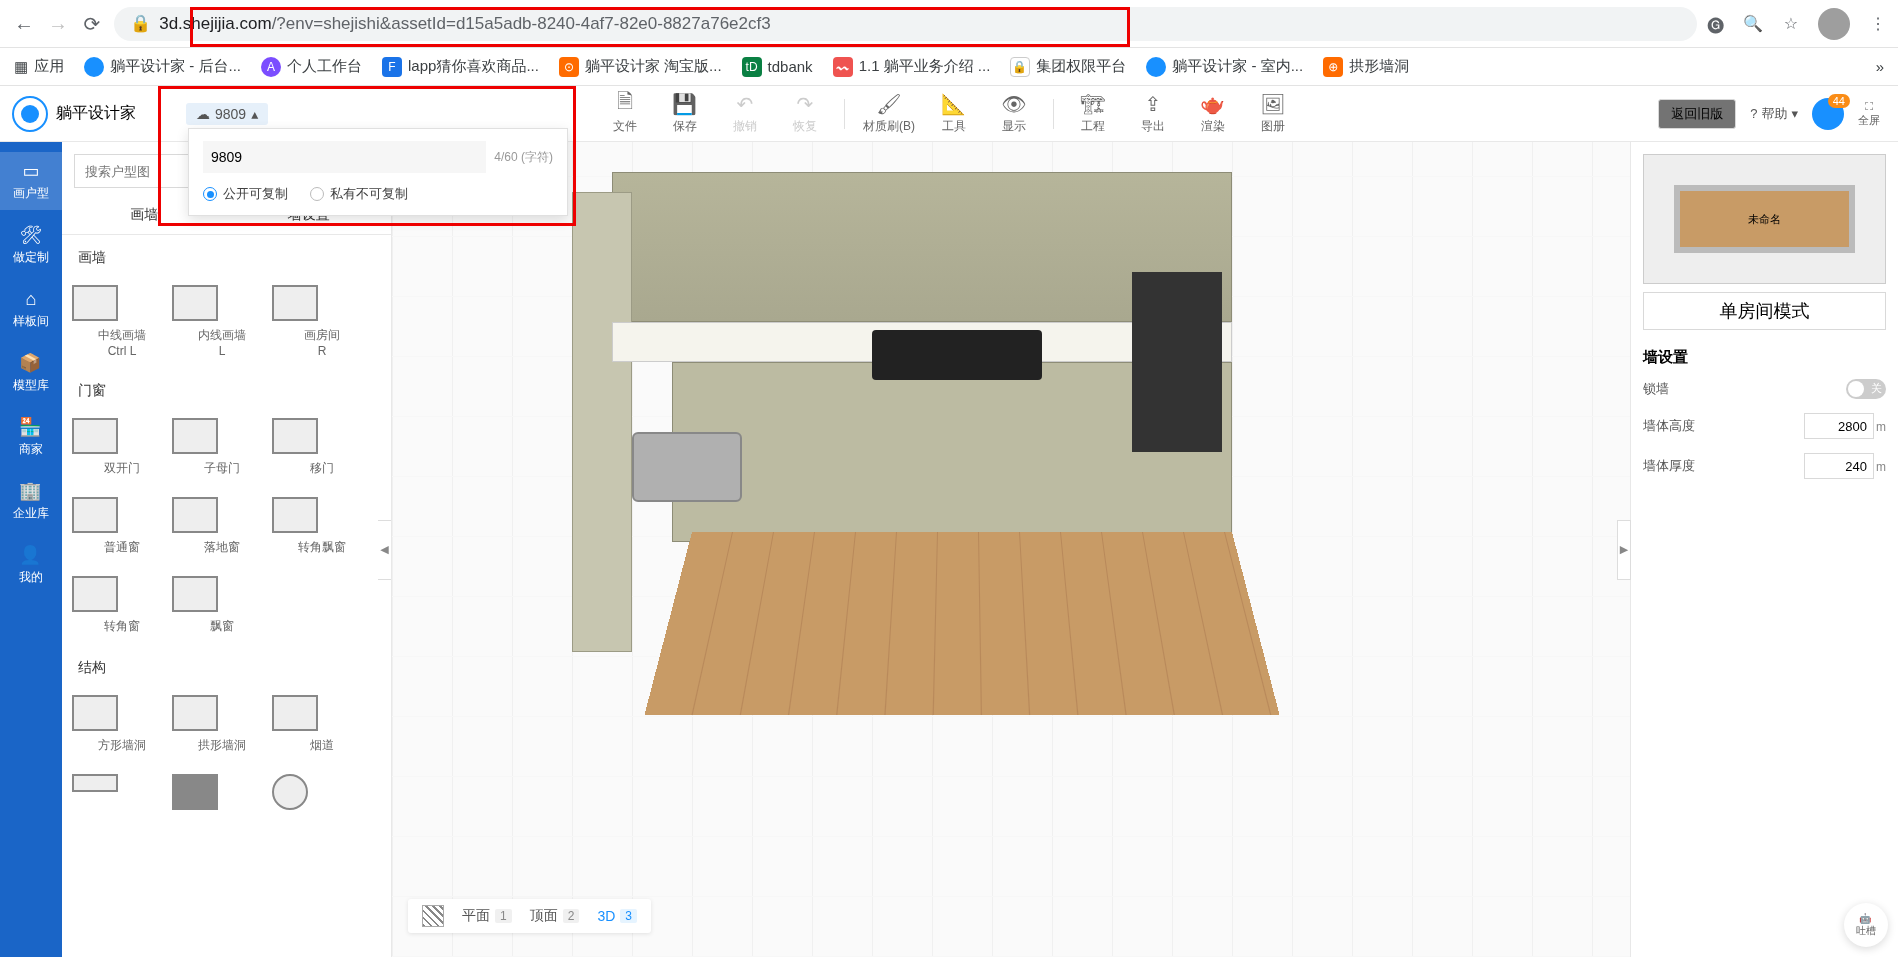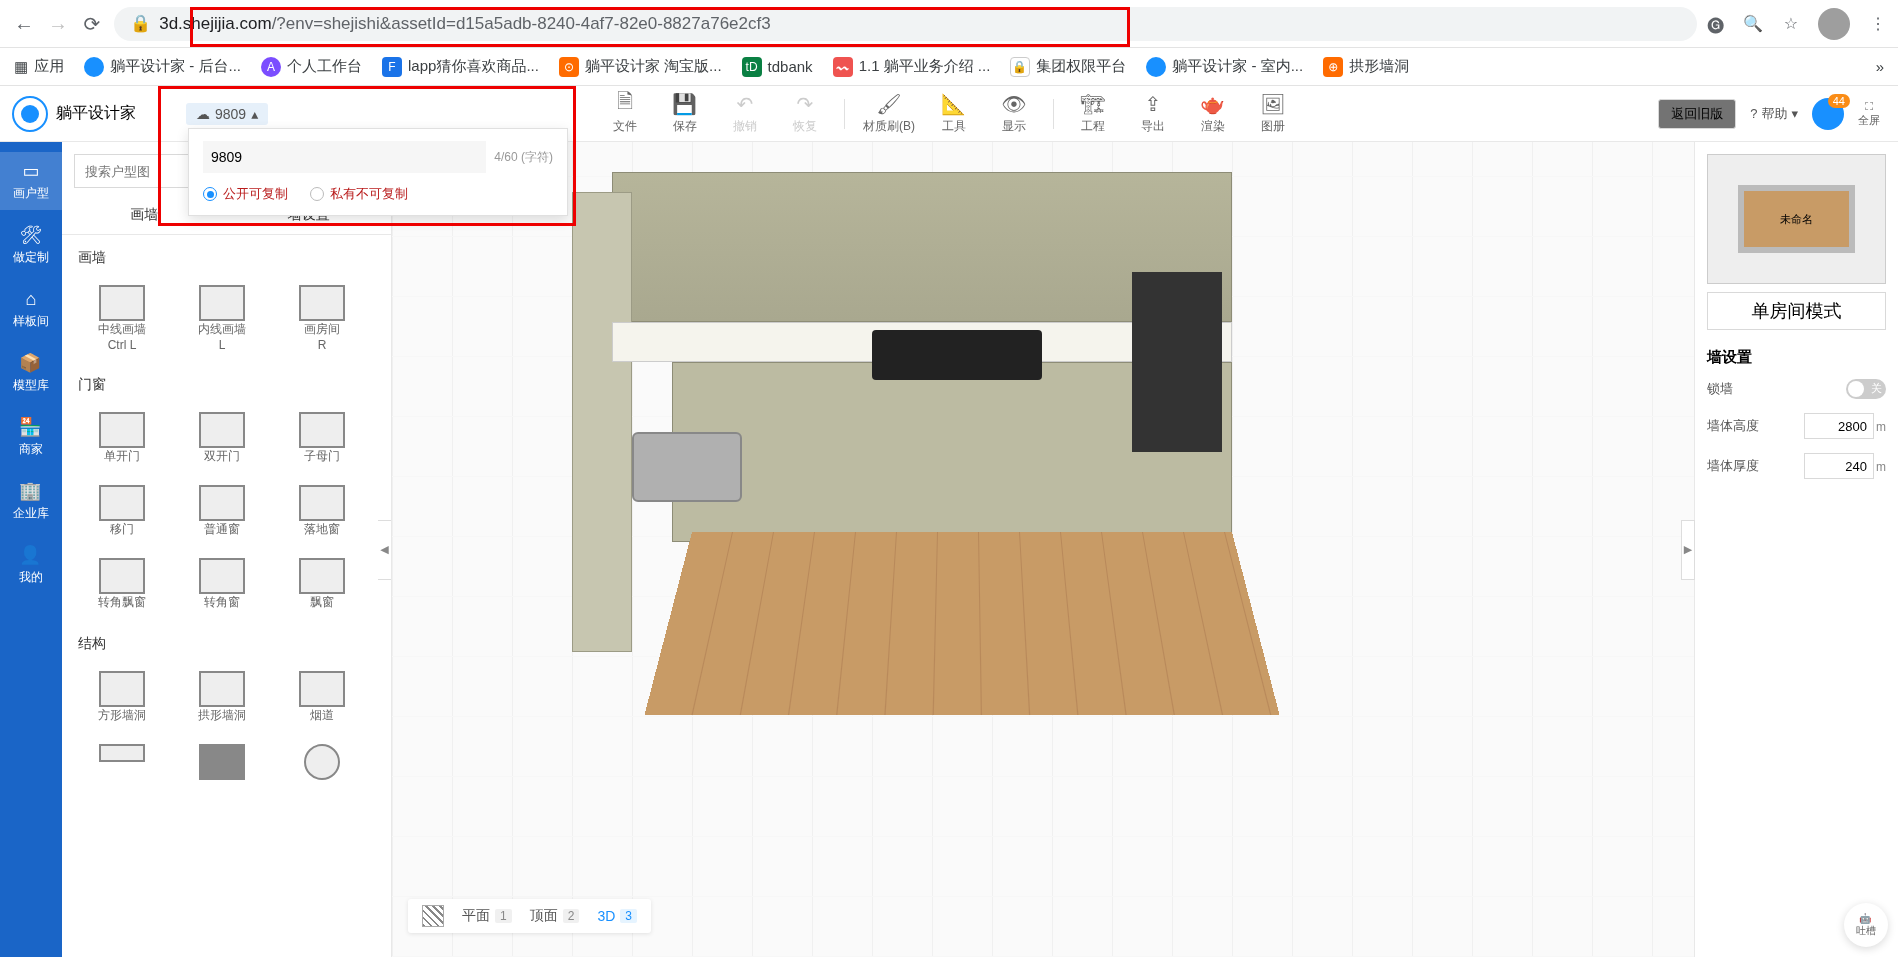--- a/index.html
+++ b/index.html
@@ -56,21 +56,21 @@
 .rail-ico { width: 22px; height: 22px; display: flex; align-items: center; justify-content: center; font-size: 18px; }
 
 
 .palette { width: 330px; border-right: 1px solid #e8e8e8; overflow-y: auto; position: relative; }
 .search-row { padding: 12px 12px 0; }
 .search-inp { width: 100%; height: 34px; border: 1px solid #d9d9d9; padding: 0 10px; font-size: 13px; }
 .pal-tabs { display: flex; border-bottom: 1px solid #e8e8e8; margin-top: 8px; }
 .pal-tab { flex: 1; text-align: center; padding: 10px 0; font-size: 14px; color: #333; cursor: pointer; }
 .pal-section-title { padding: 14px 16px 8px; font-size: 14px; color: #333; }
 .pal-grid { display: flex; flex-wrap: wrap; padding: 0 10px; }
-.pal-item { width: 100px; display: flex; flex-direction: column; align-items: center; padding: 10px 0; cursor: pointer; }
+.pal-item { width: 100px; display: flex; flex-direction: column; gap: 6px; padding: 10px 0; cursor: pointer; }
 .pal-thumb { width: 46px; height: 36px; border: 2px solid #888; background: #eee; }
 .pal-label { font-size: 12px; color: #666; text-align: center; white-space: pre-line; }
 .pal-collapse { position: absolute; right: -1px; top: 50%; transform: translateY(-50%); width: 14px; height: 60px; background: #fff; border: 1px solid #ddd; border-left: none; display: flex; align-items: center; justify-content: center; font-size: 11px; color: #888; cursor: pointer; }
 
 
 .canvas { flex: 1; background: repeating-linear-gradient(0deg,#f7f7f7,#f7f7f7 1px,transparent 1px,transparent 60px),repeating-linear-gradient(90deg,#f0f0f0,#f0f0f0 1px,transparent 1px,transparent 60px),#fafafa; position: relative; overflow: hidden; }
 .kitchen { position: absolute; left: 180px; top: 30px; width: 700px; height: 520px; }
 .k-back { position: absolute; top: 0; left: 40px; width: 620px; height: 150px; background: linear-gradient(#b6b59a,#a9a88f); border: 1px solid #8d8c76; }
 .k-left { position: absolute; top: 20px; left: 0; width: 60px; height: 460px; background: #c7c6b0; border: 1px solid #9c9b85; }
 .k-counter { position: absolute; top: 150px; left: 40px; width: 620px; height: 40px; background: #f5f4ed; border: 1px solid #ccc; }
@@ -81,40 +81,40 @@
 .k-oven { position: absolute; top: 100px; left: 560px; width: 90px; height: 180px; background: #333; }
 
 .view-switch { position: absolute; bottom: 24px; left: 16px; display: flex; align-items: center; gap: 18px; background: #fff; padding: 6px 14px; border-radius: 3px; box-shadow: 0 1px 4px rgba(0,0,0,0.1); font-size: 14px; }
 .vs-item { display: flex; align-items: center; gap: 5px; cursor: pointer; color: #555; }
 .vs-item.active { color: #1890ff; }
 .vs-badge { background: #e6f4ff; color: #1890ff; padding: 0 5px; border-radius: 2px; font-size: 12px; }
 .vs-badge.grey { background: #f0f0f0; color: #888; }
 .vs-hatch { width: 22px; height: 22px; background: repeating-linear-gradient(45deg,#888,#888 2px,transparent 2px,transparent 5px); border: 1px solid #aaa; }
 
 
-.right-panel { width: 204px; border-left: 1px solid #e8e8e8; padding: 12px; position: relative; }
+.right-panel { width: 268px; border-left: 1px solid #e8e8e8; padding: 12px; position: relative; }
 .minimap { width: 100%; height: 130px; border: 1px solid #ccc; background: #eee; position: relative; margin-bottom: 8px; }
 .minimap-room { position: absolute; top: 30px; left: 30px; right: 30px; bottom: 30px; background: #c89b66; border: 6px solid #bbb; display: flex; align-items: center; justify-content: center; font-size: 11px; }
 .mode-btn { width: 100%; padding: 6px; text-align: center; border: 1px solid #d9d9d9; font-size: 18px; cursor: pointer; background: #fff; }
 .prop-title { font-weight: 600; font-size: 15px; margin: 18px 0 12px; }
 .prop-row { display: flex; align-items: center; justify-content: space-between; font-size: 13px; color: #555; margin-bottom: 14px; }
 .toggle { width: 40px; height: 20px; background: #ccc; border-radius: 10px; position: relative; }
 .toggle::after { content: ""; position: absolute; width: 16px; height: 16px; background: #fff; border-radius: 50%; top: 2px; left: 2px; }
 .toggle-label { font-size: 11px; color: #fff; position: absolute; right: 4px; top: 2px; }
 .num-inp { width: 70px; height: 26px; border: 1px solid #d9d9d9; text-align: right; padding: 0 6px; font-size: 13px; }
 .unit { font-size: 12px; color: #888; margin-left: 2px; }
 .right-collapse { position: absolute; left: -14px; top: 50%; transform: translateY(-50%); width: 14px; height: 60px; background: #fff; border: 1px solid #ddd; display: flex; align-items: center; justify-content: center; font-size: 11px; color: #888; cursor: pointer; }
 .corner-square { position: absolute; top: 12px; right: 12px; width: 22px; height: 22px; border: 2px solid #888; }
 
 
 .name-popup { position: absolute; top: 42px; left: 188px; width: 380px; background: #fff; border: 1px solid #e0e0e0; box-shadow: 0 4px 12px rgba(0,0,0,0.12); padding: 12px 14px; z-index: 50; }
 .name-input-row { display: flex; align-items: center; gap: 8px; }
 .name-input { flex: 1; height: 32px; border: none; background: #f6f6f6; padding: 0 8px; font-size: 14px; }
 .char-count { font-size: 12px; color: #999; }
-.radio-row { display: flex; gap: 22px; margin-top: 12px; font-size: 13px; color: #b91c1c; }
+.radio-row { display: flex; gap: 22px; margin-top: 12px; font-size: 13px; color: #404040; }
 .radio-opt { display: flex; align-items: center; gap: 6px; cursor: pointer; }
 .radio-dot { width: 14px; height: 14px; border: 1px solid #bbb; border-radius: 50%; display: inline-flex; align-items: center; justify-content: center; }
 .radio-dot.checked { border-color: #1890ff; }
 .radio-dot.checked::after { content: ""; width: 7px; height: 7px; background: #1890ff; border-radius: 50%; }
 .red-box-2 { position: absolute; border: 3px solid #e00; top: 0px; left: 158px; width: 418px; height: 140px; pointer-events: none; z-index: 60; }
 
 .feedback { position: absolute; right: 10px; bottom: 10px; width: 44px; height: 44px; background: #fff; border-radius: 50%; box-shadow: 0 2px 8px rgba(0,0,0,0.15); display: flex; flex-direction: column; align-items: center; justify-content: center; font-size: 10px; color: #666; cursor: pointer; }
 </style>
 </head>
 <body>
@@ -331,24 +331,20 @@
         </div>
       <div class="pal-item">
           <div class="pal-thumb"></div>
           <div class="pal-label">画房间
 R</div>
         </div>
     </div>
 
     <div class="pal-section-title">门窗</div>
     <div class="pal-grid">
-      <div class="pal-item">
-          <div class="pal-thumb"></div>
-          <div class="pal-label">单开门</div>
-        </div>
       <div class="pal-item">
           <div class="pal-thumb"></div>
           <div class="pal-label">双开门</div>
         </div>
       <div class="pal-item">
           <div class="pal-thumb"></div>
           <div class="pal-label">子母门</div>
         </div>
       <div class="pal-item">
           <div class="pal-thumb"></div>

